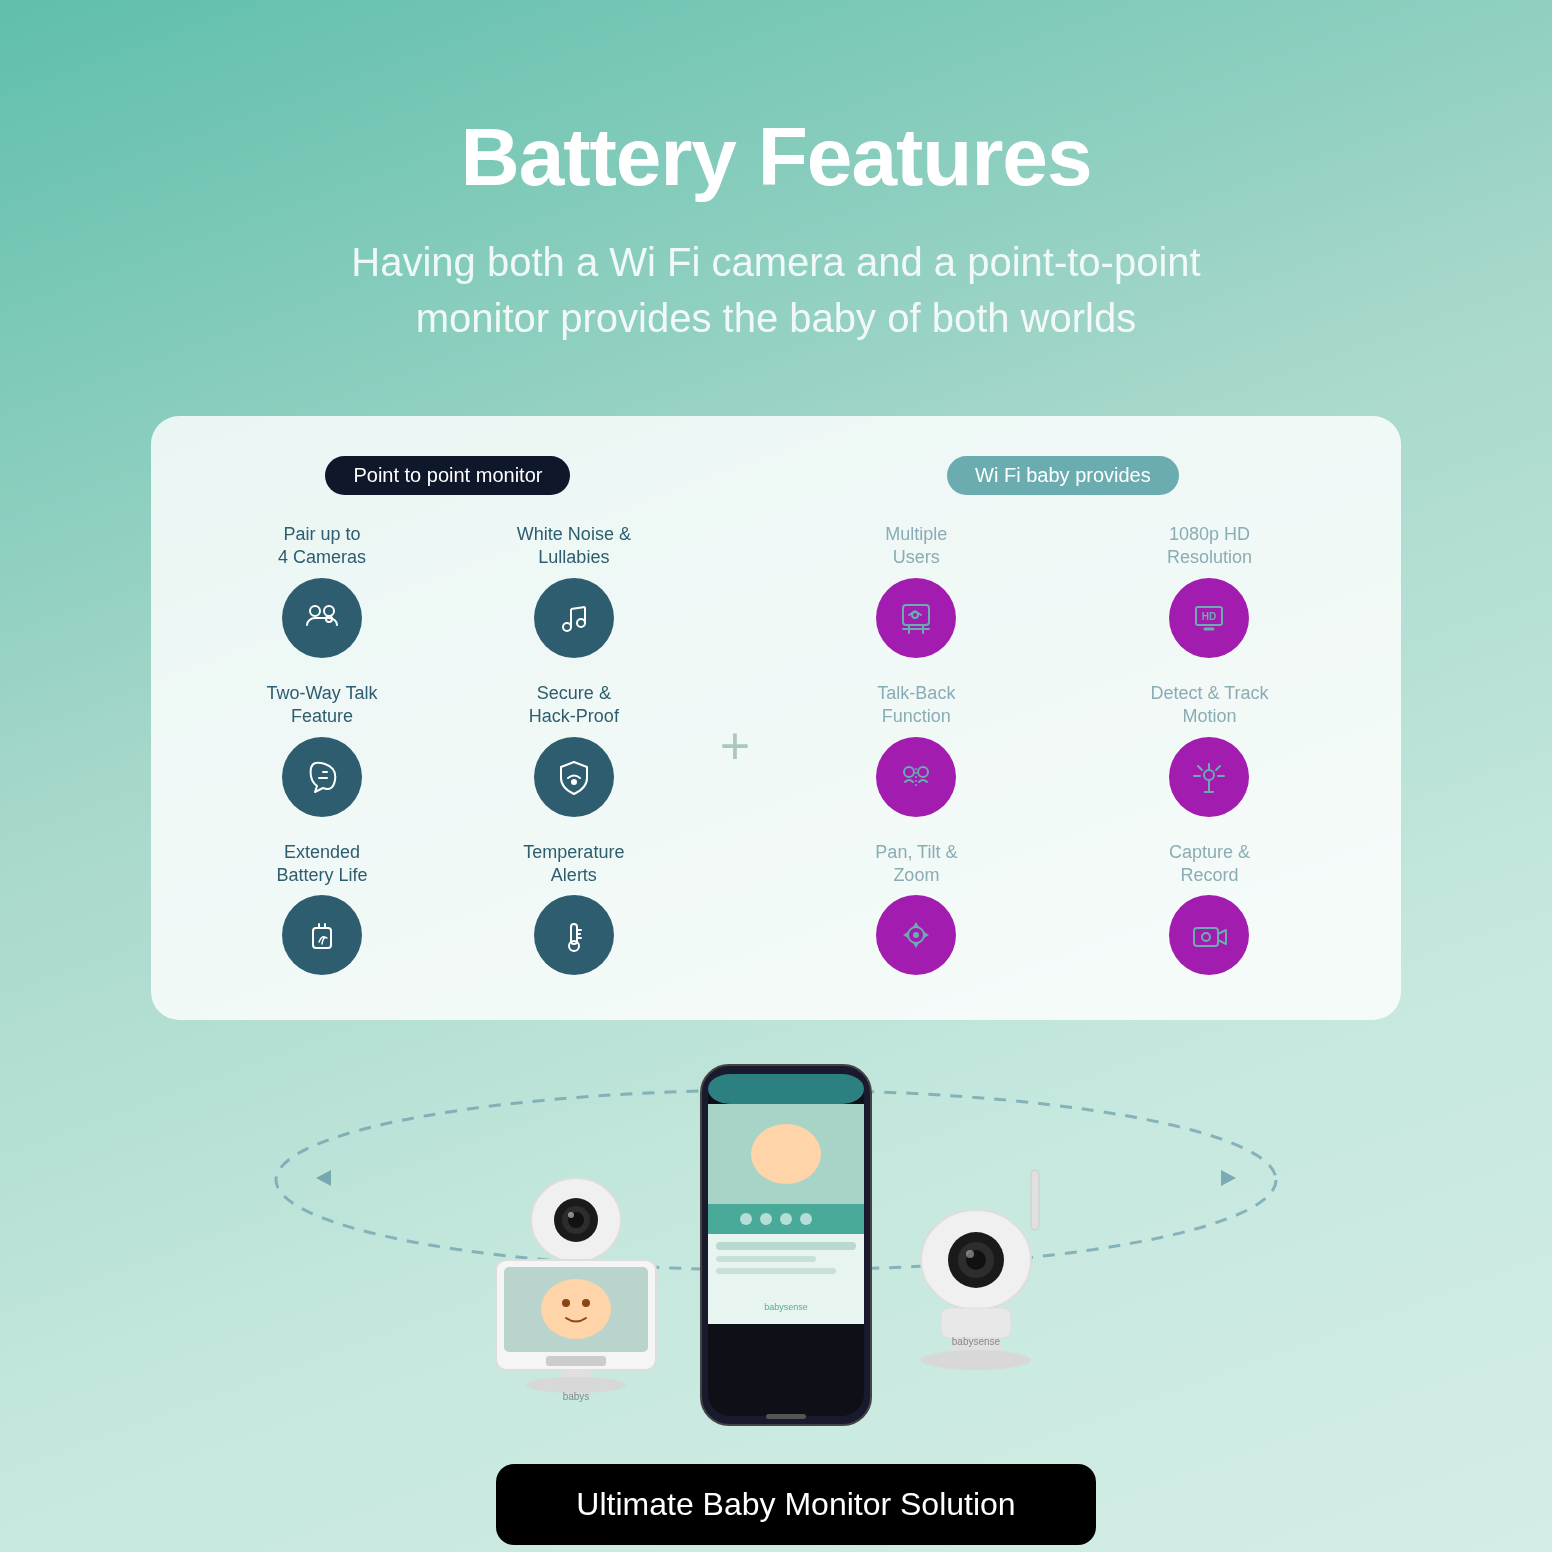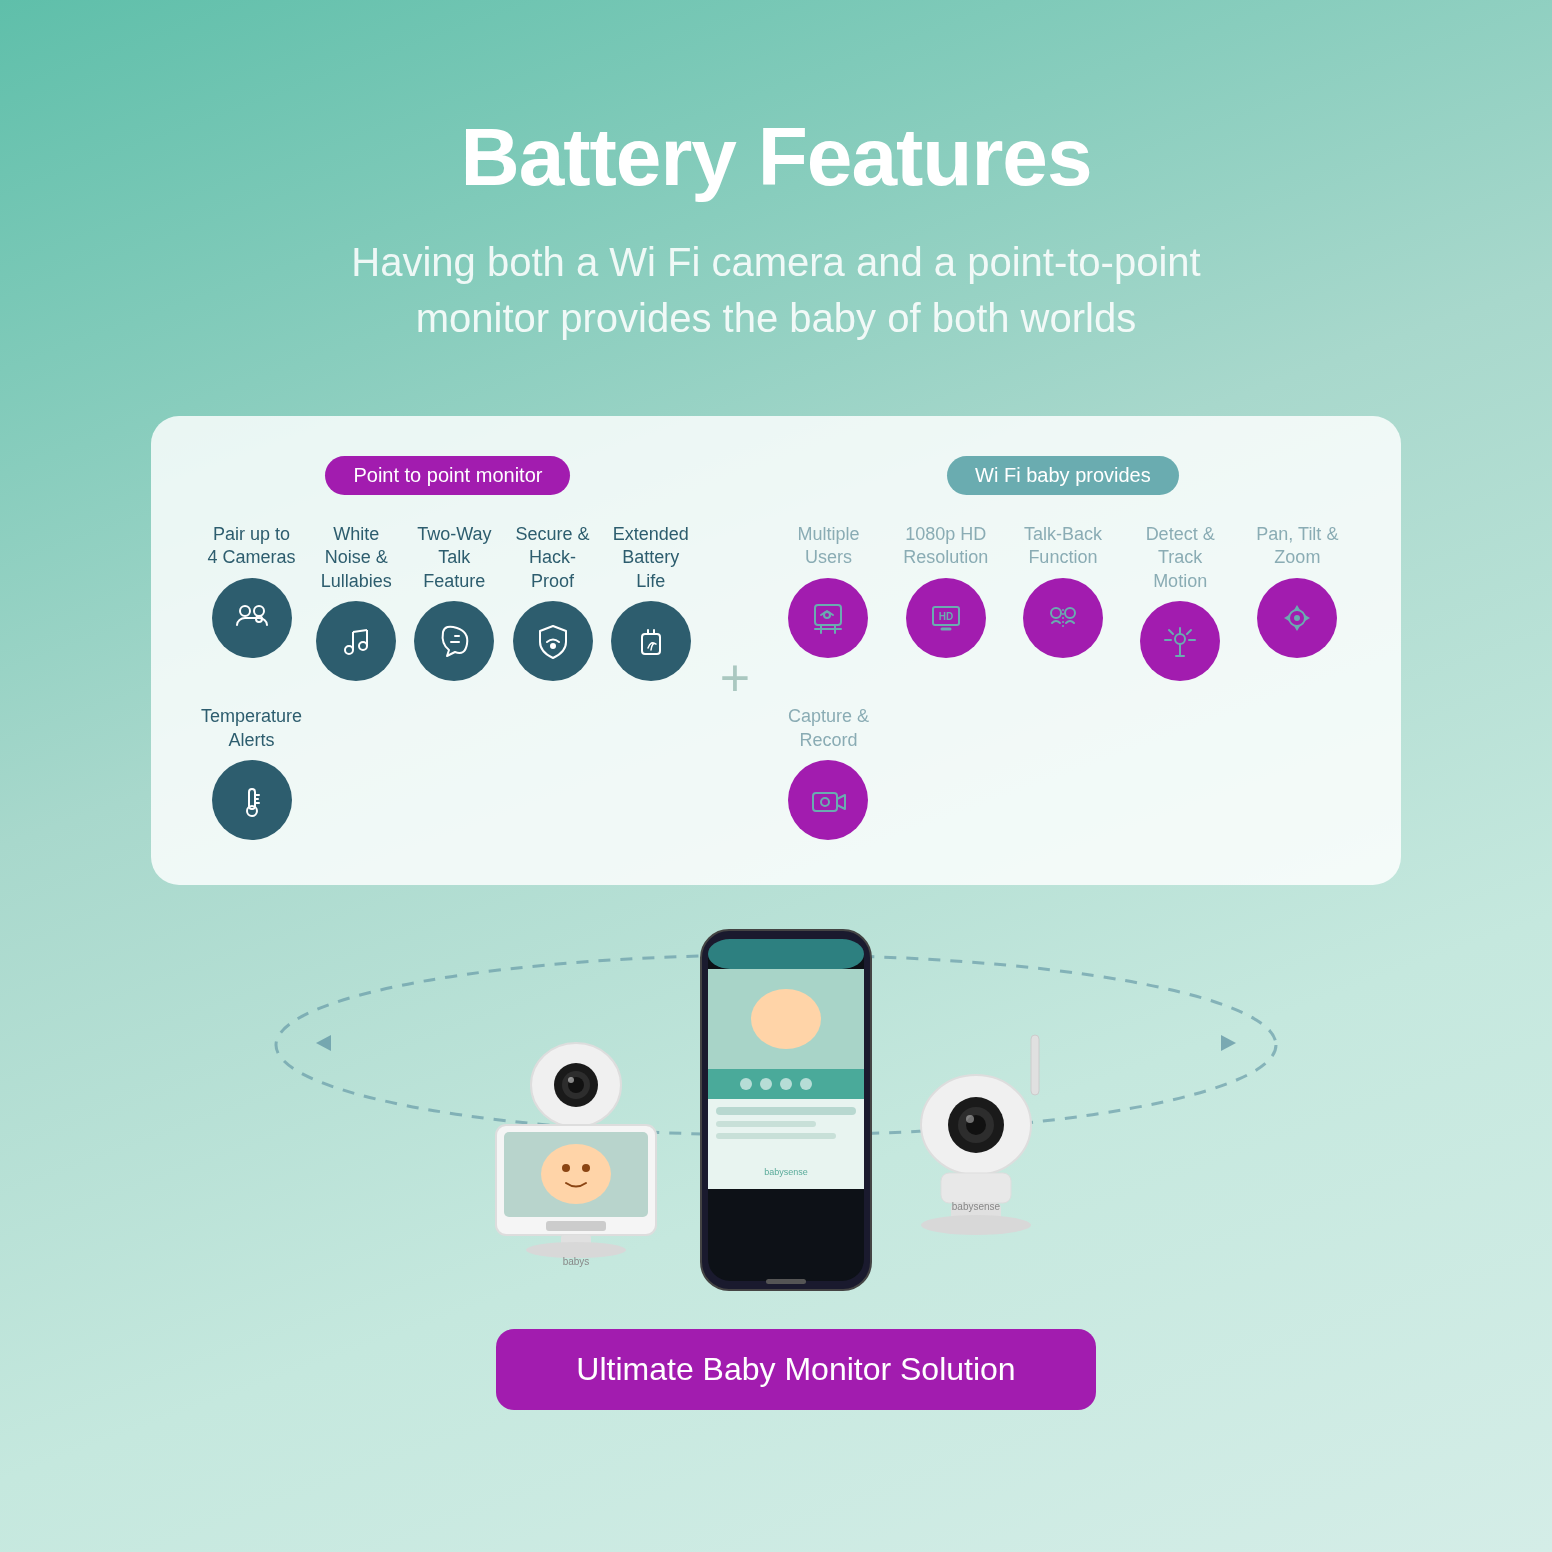--- a/index.html
+++ b/index.html
@@ -72,25 +72,25 @@
     }
     .section-badge {
       border-radius: 20px;
       color: white;
       padding: 8px 28px;
       font-size: 20px;
       font-weight: 500;
       margin-bottom: 28px;
       display: inline-block;
     }
-    .badge-dark { background: #a21caf; }
+    .badge-dark { background: #0f172a; }
     .badge-teal { background: #6aacb0; }
     .features-grid {
       display: grid;
-      grid-template-columns: repeat(5, 1fr);
+      grid-template-columns: repeat(2, 1fr);
       gap: 24px 10px;
       width: 100%;
     }
     .feature-item {
       display: flex;
       flex-direction: column;
       align-items: center;
       gap: 8px;
     }
     .feature-label {
@@ -148,21 +148,21 @@
     .product-images {
       display: flex;
       align-items: flex-end;
       justify-content: center;
       gap: 0px;
       position: relative;
       z-index: 2;
       margin-top: 30px;
     }
     .solution-badge {
-      background: #a21caf;
+      background: #000000;
       color: white;
       border-radius: 18px;
       padding: 22px 80px;
       font-size: 32px;
       font-weight: 400;
       margin-top: 20px;
       text-align: center;
       z-index: 2;
       position: relative;
       margin-left: 40px;

